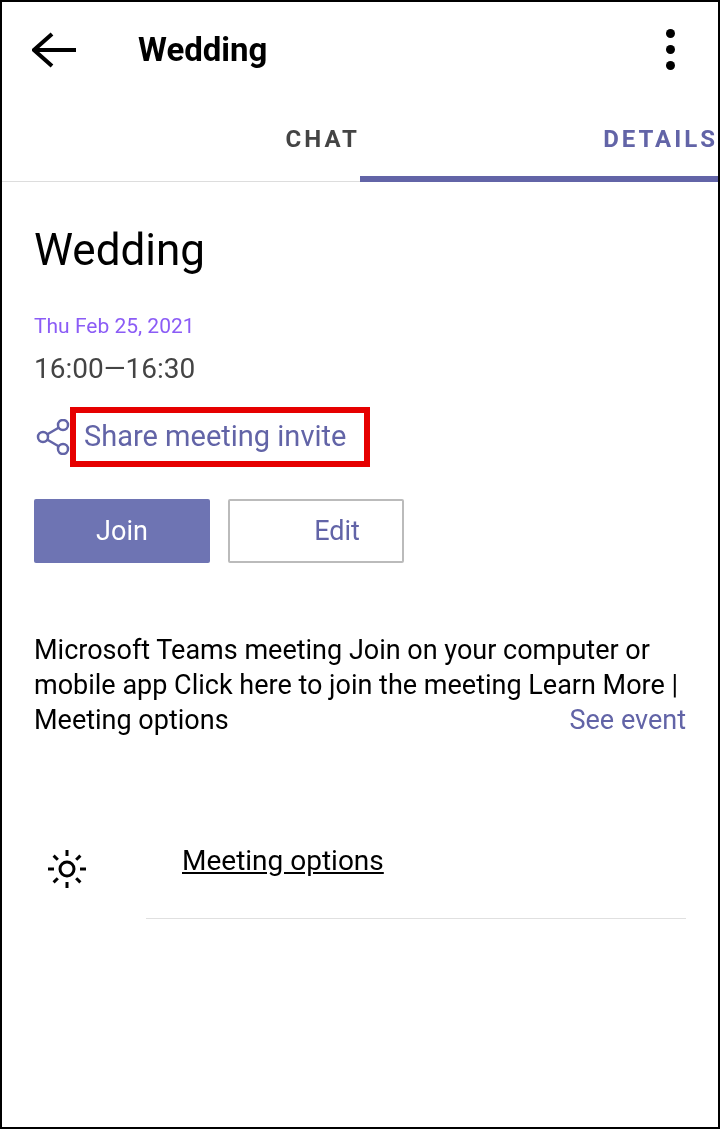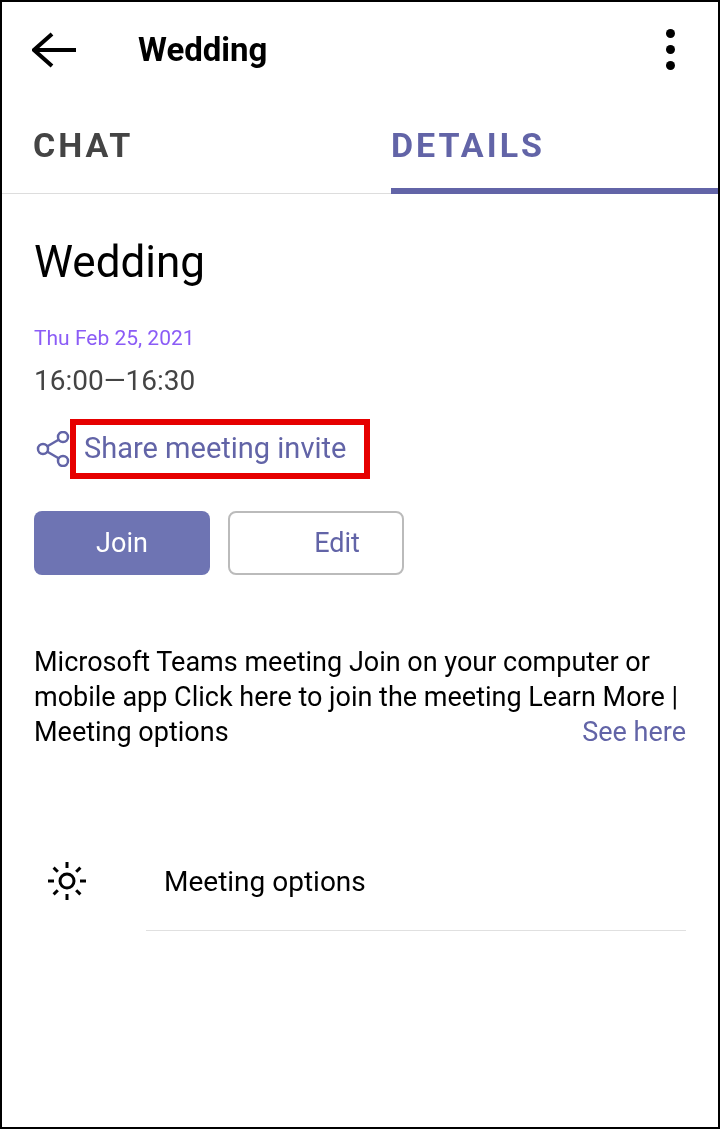--- a/index.html
+++ b/index.html
@@ -54,27 +54,26 @@
       height: 9px;
       border-radius: 50%;
       background: #000;
     }
     .tabs {
       display: flex;
       border-bottom: 1px solid #ddd;
     }
     .tab {
       flex: 1;
-      text-align: left;
+      text-align: right;
       padding: 28px 0;
-      font-size: 34px;
+      font-size: 24px;
       font-weight: 700;
       letter-spacing: 3px;
       cursor: pointer;
-      margin-left: 31px;
     }
     .tab-inactive {
       color: #444;
     }
     .tab-active {
       color: #6264a7;
       position: relative;
     }
     .tab-active::after {
       content: "";
@@ -130,21 +129,21 @@
     }
     .button-row {
       display: flex;
       gap: 18px;
       margin-top: 32px;
       margin-bottom: 70px;
     }
     .btn {
       width: 176px;
       height: 64px;
-      border-radius: 8px;
+      border-radius: 2px;
       font-size: 27px;
       display: flex;
       align-items: center;
       justify-content: center;
       cursor: pointer;
     }
     .btn-primary {
       background: #6e74b3;
       color: #fff;
       border: none;
@@ -168,24 +167,24 @@
       position: absolute;
       right: 0;
       bottom: 0;
       background: #fff;
       padding-left: 10px;
     }
     .option-list {
     }
     .option-row {
       display: flex;
-      align-items: center;
-      gap: 72px;
+      gap: 90px;
       padding: 24px 0;
       cursor: pointer;
+      text-decoration: underline;
     }
     .option-row:first-child {
       border-bottom: 0;
     }
     .option-divider {
       margin-left: 112px;
       border: none;
       border-top: 1px solid #e0e0e0;
     }
     .option-icon {
@@ -247,21 +246,21 @@
   </div>
 
 
   <div class="button-row">
     <div class="btn btn-primary">Join</div>
     <div class="btn btn-secondary">Edit</div>
   </div>
 
   <div class="description">
     <span>Microsoft Teams meeting Join on your computer or mobile app Click here to join the meeting Learn More | Meeting options</span>
-    <span class="see-more">See here</span>
+    <span class="see-more">See event</span>
   </div>
 
   <div class="option-list">
     <div class="option-row">
       <div class="option-icon">
         <svg width="46" height="46" viewBox="0 0 46 46">
           <circle cx="23" cy="23" r="7" fill="none" stroke="#000" stroke-width="3"></circle>
           <g stroke="#000" stroke-width="3" fill="none">
             <path d="M 23 4 L 23 10"></path>
             <path d="M 23 36 L 23 42"></path>

